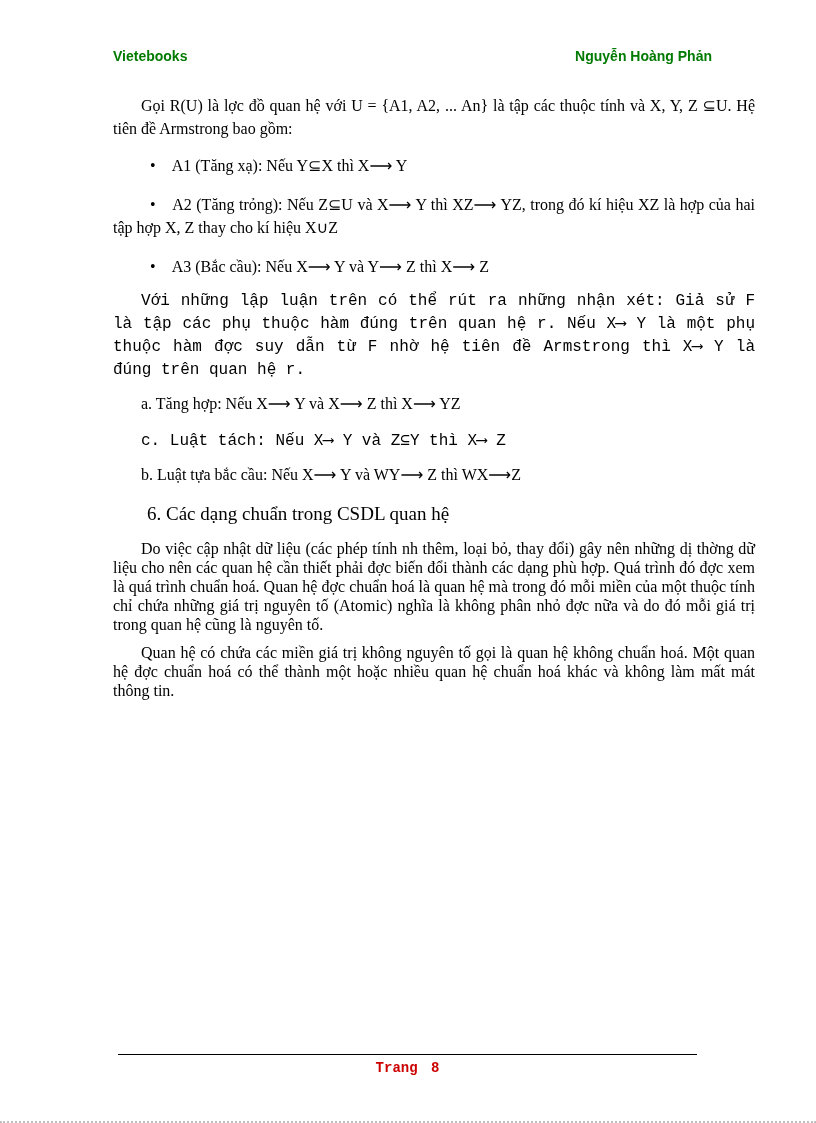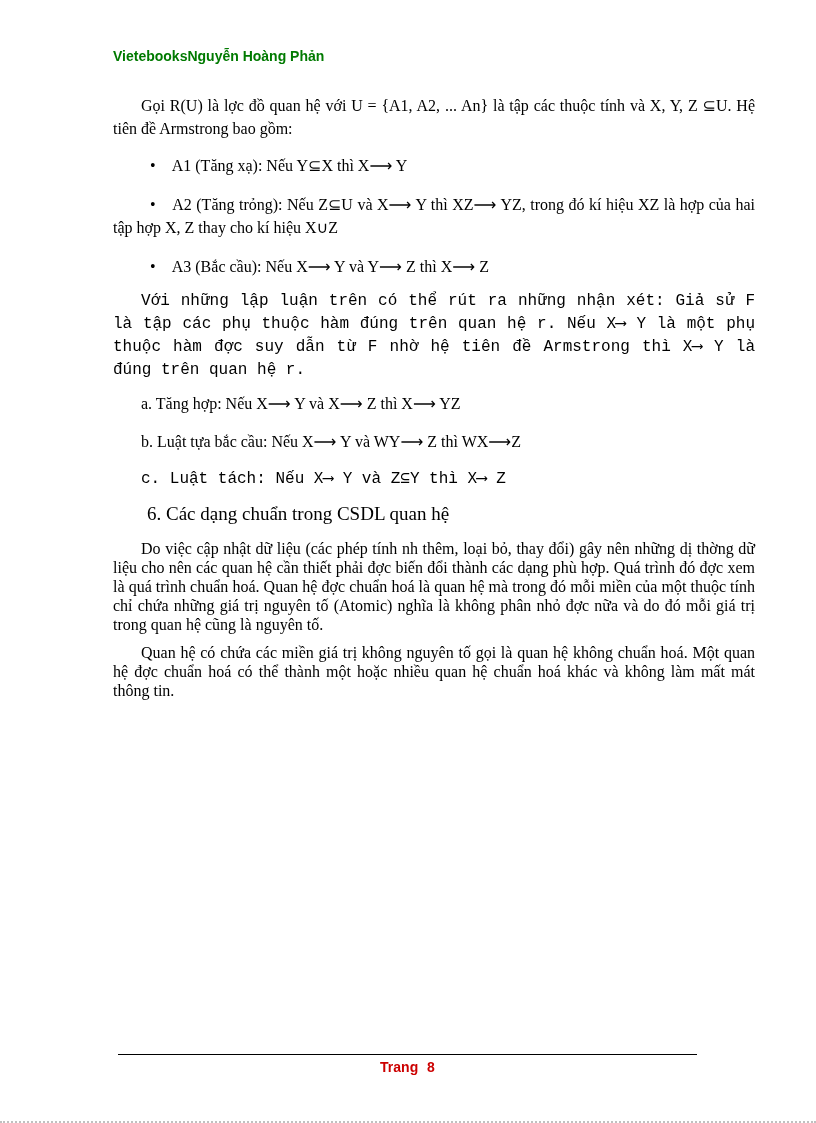--- a/index.html
+++ b/index.html
@@ -15,20 +15,21 @@
     overflow: hidden;
     font-family: "Liberation Serif", serif;
     color: #000000;
   }
   .header {
     position: absolute;
     top: 48px;
     left: 113px;
     right: 104px;
     display: flex;
+    justify-content: space-between;
     font-family: "Liberation Sans", sans-serif;
     font-size: 14px;
     font-weight: bold;
     color: #007a00;
   }
   .content {
     position: absolute;
     top: 94px;
     left: 113px;
     width: 642px;
@@ -59,21 +60,21 @@
     width: 579px;
     text-align: center;
   }
   .footer-line {
     border: 0;
     border-top: 1px solid #000000;
     margin: 0 0 3px 0;
     height: 0;
   }
   .footer-label {
-    font-family: Liberation Sans, sans-serif;
+    font-family: Liberation Mono, monospace;
     font-size: 14px;
     font-weight: bold;
     color: #cc0000;
     word-spacing: 5px;
     text-align: right;
   }
   .page-edge {
     position: absolute;
     left: 0;
     right: 0;
@@ -108,23 +109,23 @@
     <p class="bullet mb12">
       <span class="bullet-dot">•</span>
       <span>A3 (Bắc cầu): Nếu X⟶ Y và Y⟶ Z thì X⟶ Z</span>
     </p>
 
     <p class="p-wide mb10">Với những lập luận trên có thể rút ra những nhận xét: Giả sử F là tập các phụ thuộc hàm đúng trên quan hệ r. Nếu X⟶ Y là một phụ thuộc hàm đợc  suy dẫn từ F nhờ hệ tiên đề Armstrong thì X⟶ Y là đúng trên quan hệ r.</p>
 
 
     <p class="rule">a. Tăng hợp: Nếu X⟶ Y và X⟶ Z thì X⟶ YZ</p>
 
+    <p class="rule mb10">c. Luật tách: Nếu X⟶ Y và Z⊆Y thì X⟶ Z</p>
+
     <p class="rule">b. Luật tựa bắc cầu: Nếu X⟶ Y và WY⟶ Z thì WX⟶Z</p>
-
-    <p class="rule mb10">c. Luật tách: Nếu X⟶ Y và Z⊆Y thì X⟶ Z</p>
 
     <h2 class="heading">6. Các dạng chuẩn trong CSDL quan hệ</h2>
 
     <p class="p-tight">Do việc cập nhật dữ liệu (các phép tính nh  thêm, loại bỏ, thay đổi) gây nên những dị thờng  dữ liệu cho nên các quan hệ cần thiết phải đợc  biến đổi thành các dạng phù hợp. Quá trình đó đợc  xem là quá trình chuẩn hoá. Quan hệ đợc chuẩn hoá là quan hệ mà trong đó mỗi miền của một thuộc tính chỉ chứa những giá trị nguyên tố (Atomic) nghĩa là không phân nhỏ đợc  nữa và do đó mỗi giá trị trong quan hệ cũng là nguyên tố.</p>
 
     <p class="p-tight mb11">Quan hệ có chứa các miền giá trị không nguyên tố gọi là quan hệ không chuẩn hoá. Một quan hệ đợc  chuẩn hoá có thể thành một hoặc nhiều quan hệ chuẩn hoá khác và không làm mất mát thông tin.</p>
 
 
   </div>
 

